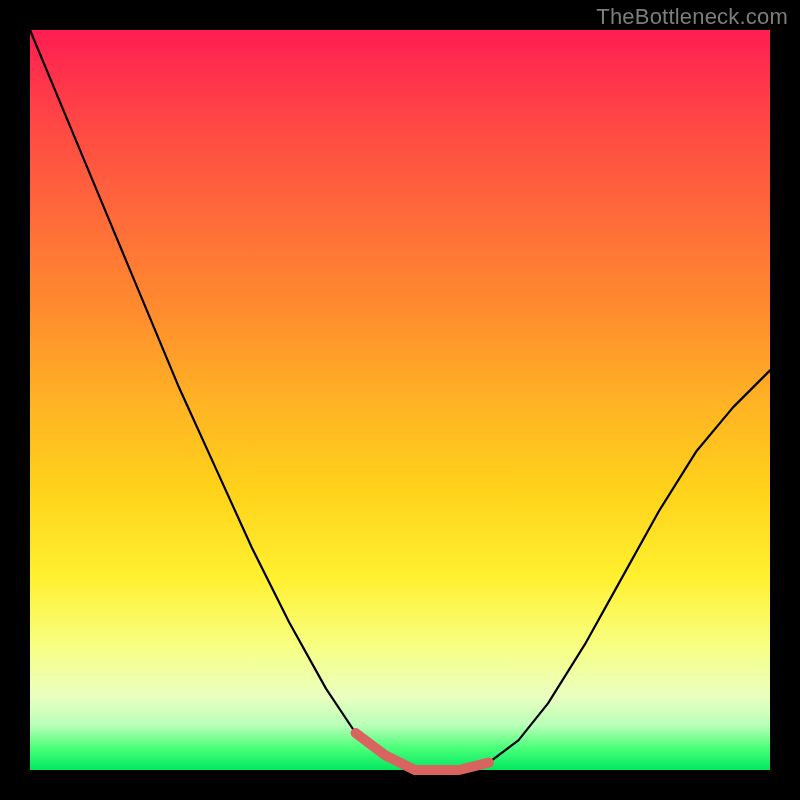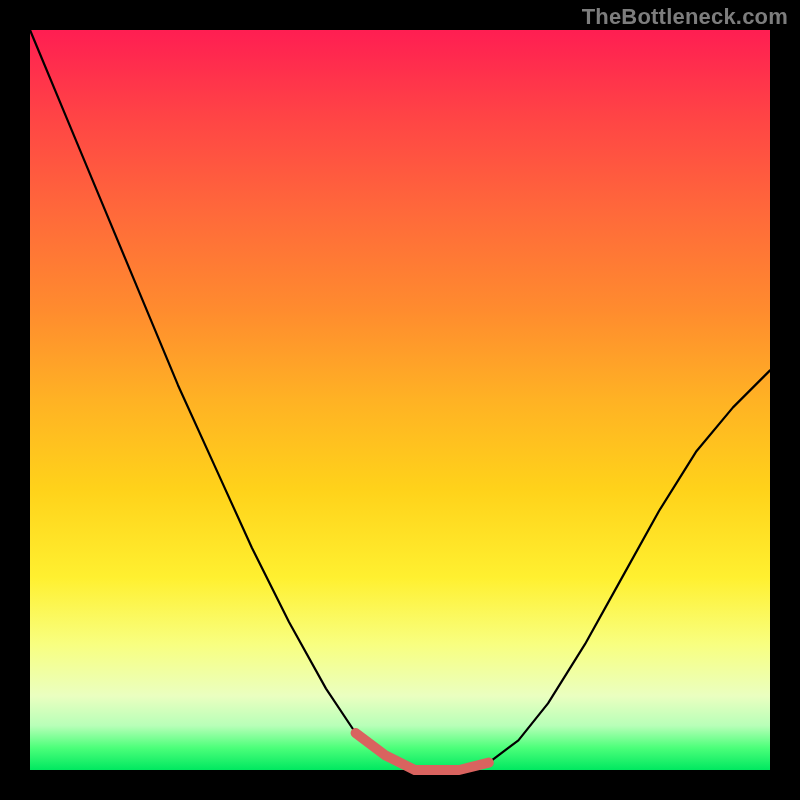--- a/index.html
+++ b/index.html
@@ -41,21 +41,21 @@
       #4cff7a 97%,
       #00e860 100%
     );
   }
   .watermark {
     position: absolute;
     top: 4px;
     right: 12px;
     color: #7d7d7d;
     font-size: 22px;
-    font-weight: 700;
+    font-weight: 400;
     letter-spacing: 0.2px;
     user-select: none;
   }
   svg.curve-layer {
     position: absolute;
     left: 0;
     top: 0;
     width: 740px;
     height: 740px;
     overflow: visible;

